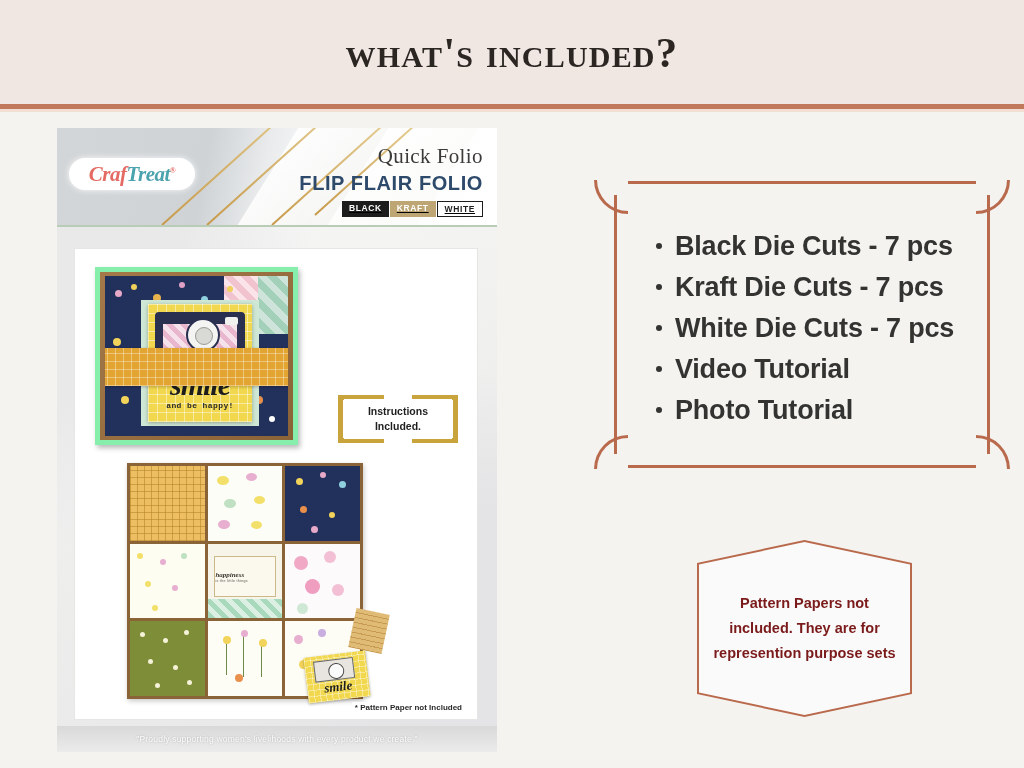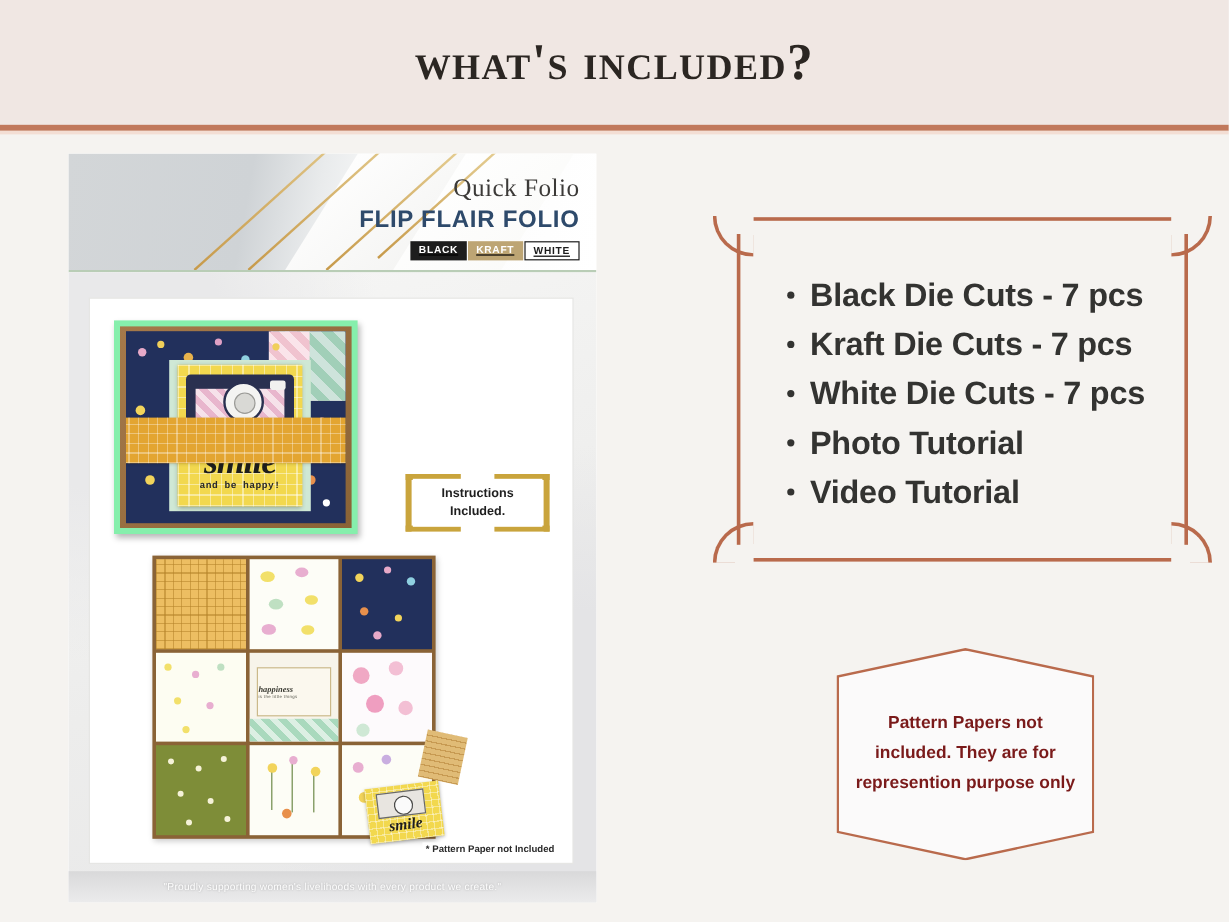--- a/index.html
+++ b/index.html
@@ -423,20 +423,23 @@
 <div class="product-card">
 
   <div class="pc-banner">
     <div class="sheet" style="left:210px;top:-40px;width:120px;height:180px;"></div>
     <div class="sheet" style="left:300px;top:-40px;width:90px;height:180px;background:linear-gradient(120deg,#fff,#fafaf8);"></div>
     <div class="streak" style="left:105px;top:96px;width:210px;transform:rotate(-42deg);"></div>
     <div class="streak" style="left:150px;top:96px;width:200px;transform:rotate(-42deg);"></div>
     <div class="streak" style="left:215px;top:96px;width:170px;transform:rotate(-42deg);"></div>
     <div class="streak" style="left:258px;top:86px;width:150px;transform:rotate(-42deg);"></div>
 
+    <div class="logo-pill">
+      <div class="logo-text"><span class="logo-a">Craf</span><span class="logo-b">Treat</span><span class="logo-reg">®</span></div>
+    </div>
 
     <div class="pc-quick">Quick Folio</div>
     <div class="pc-model">FLIP FLAIR FOLIO</div>
 
     <div class="pc-badges">
       <span class="badge black">BLACK</span>
       <span class="badge kraft">KRAFT</span>
       <span class="badge white">WHITE</span>
     </div>
   </div>
@@ -595,26 +598,26 @@
     <li>
         <span class="bullet-dot"></span>
         <span>Kraft Die Cuts - 7 pcs</span>
       </li>
     <li>
         <span class="bullet-dot"></span>
         <span>White Die Cuts - 7 pcs</span>
       </li>
     <li>
         <span class="bullet-dot"></span>
-        <span>Photo Tutorial</span>
+        <span>Video Tutorial</span>
       </li>
     <li>
         <span class="bullet-dot"></span>
-        <span>Video Tutorial</span>
+        <span>Photo Tutorial</span>
       </li>
   </ul>
 </div>
 
 <div class="hex-note">
   <div class="hex-outer"></div>
   <div class="hex-inner"></div>
-  <div class="hex-text">Pattern Papers not included. They are for represention purpose only</div>
+  <div class="hex-text">Pattern Papers not included. They are for represention purpose sets</div>
 </div>
 
 </body></html>

